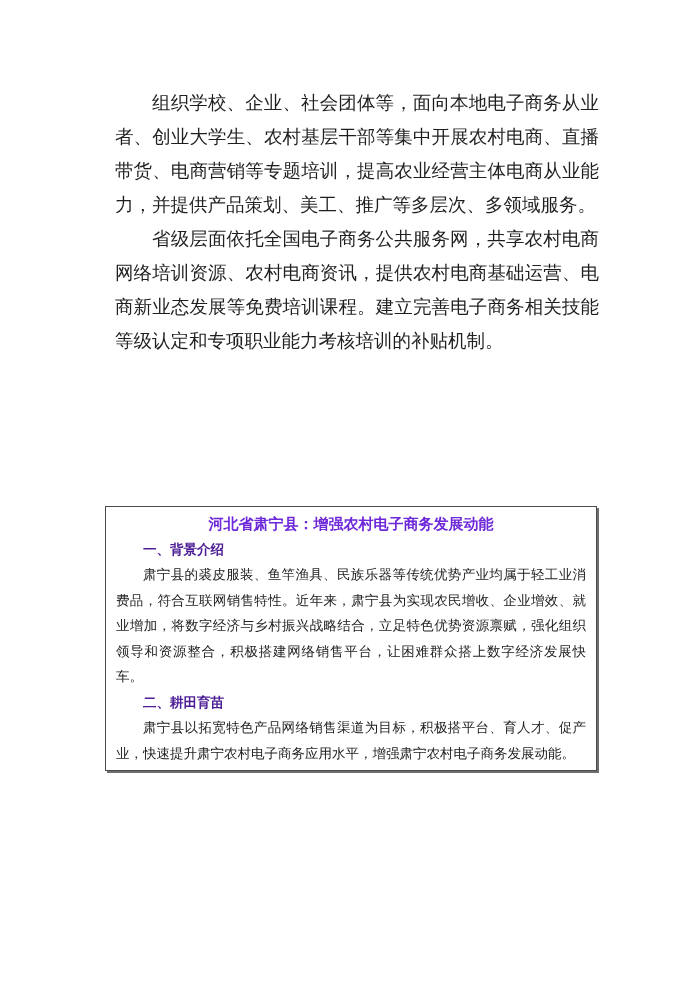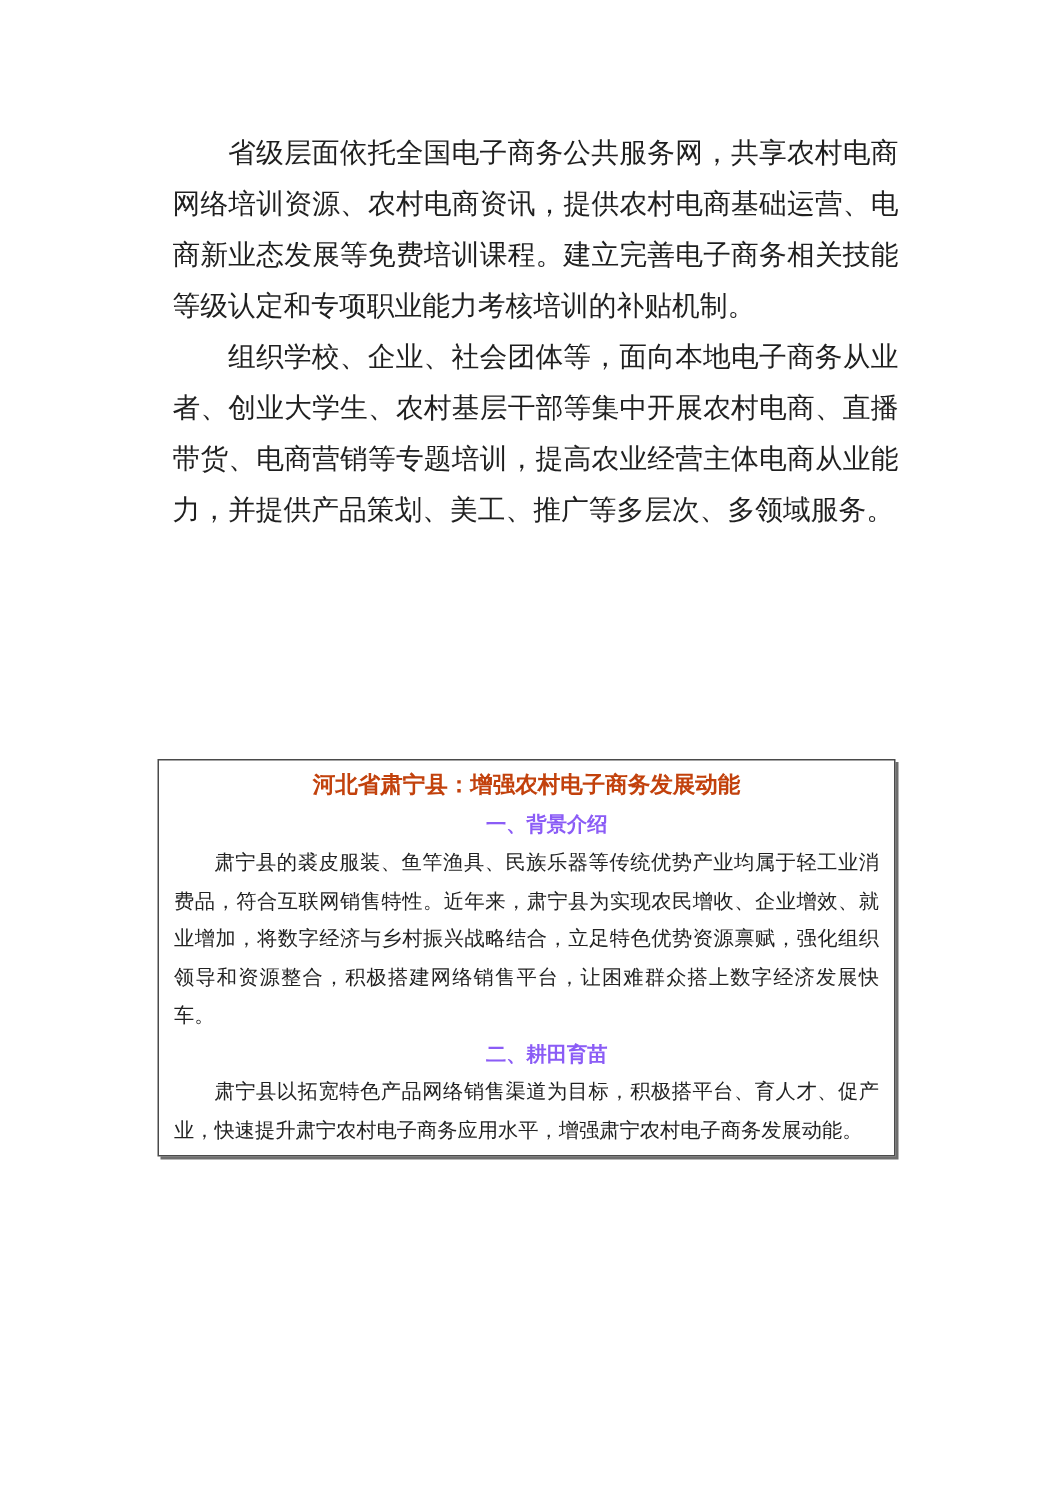--- a/index.html
+++ b/index.html
@@ -46,28 +46,27 @@
     padding: 4px 10px 4px 10px;
     font-size: 13.5px;
     line-height: 25.5px;
     color: #222222;
   }
   .box-title {
     text-align: center;
     font-weight: bold;
     font-size: 15px;
     font-family: "Liberation Sans", "DejaVu Sans", sans-serif;
-    color: #c2410c;
+    color: #6d28d9;
   }
   .box-heading {
     font-weight: bold;
     text-indent: 2em;
     font-family: "Liberation Sans", "DejaVu Sans", sans-serif;
-    color: #8b5cf6;
-    text-align: center;
+    color: #4c1d95;
   }
   .case-box p.box-para {
     margin: 0;
     padding: 0;
     text-indent: 2em;
     text-align: justify;
     text-justify: inter-ideograph;
   }
   
   .page-number {
@@ -80,22 +79,22 @@
     letter-spacing: 1px;
     color: #3d3d3d;
   }
 </style>
 </head>
 <body>
 
 <div class="page">
 
   <div class="body-text">
+    <p>组织学校、企业、社会团体等，面向本地电子商务从业者、创业大学生、农村基层干部等集中开展农村电商、直播带货、电商营销等专题培训，提高农业经营主体电商从业能力，并提供产品策划、美工、推广等多层次、多领域服务。</p>
     <p>省级层面依托全国电子商务公共服务网，共享农村电商网络培训资源、农村电商资讯，提供农村电商基础运营、电商新业态发展等免费培训课程。建立完善电子商务相关技能等级认定和专项职业能力考核培训的补贴机制。</p>
-    <p>组织学校、企业、社会团体等，面向本地电子商务从业者、创业大学生、农村基层干部等集中开展农村电商、直播带货、电商营销等专题培训，提高农业经营主体电商从业能力，并提供产品策划、美工、推广等多层次、多领域服务。</p>
   </div>
 
   <div class="case-box">
     <div class="box-title">河北省肃宁县：增强农村电子商务发展动能</div>
 
     <div class="box-heading">一、背景介绍</div>
     <p class="box-para">肃宁县的裘皮服装、鱼竿渔具、民族乐器等传统优势产业均属于轻工业消费品，符合互联网销售特性。近年来，肃宁县为实现农民增收、企业增效、就业增加，将数字经济与乡村振兴战略结合，立足特色优势资源禀赋，强化组织领导和资源整合，积极搭建网络销售平台，让困难群众搭上数字经济发展快车。</p>
 
     <div class="box-heading">二、耕田育苗</div>
     <p class="box-para">肃宁县以拓宽特色产品网络销售渠道为目标，积极搭平台、育人才、促产业，快速提升肃宁农村电子商务应用水平，增强肃宁农村电子商务发展动能。</p>

